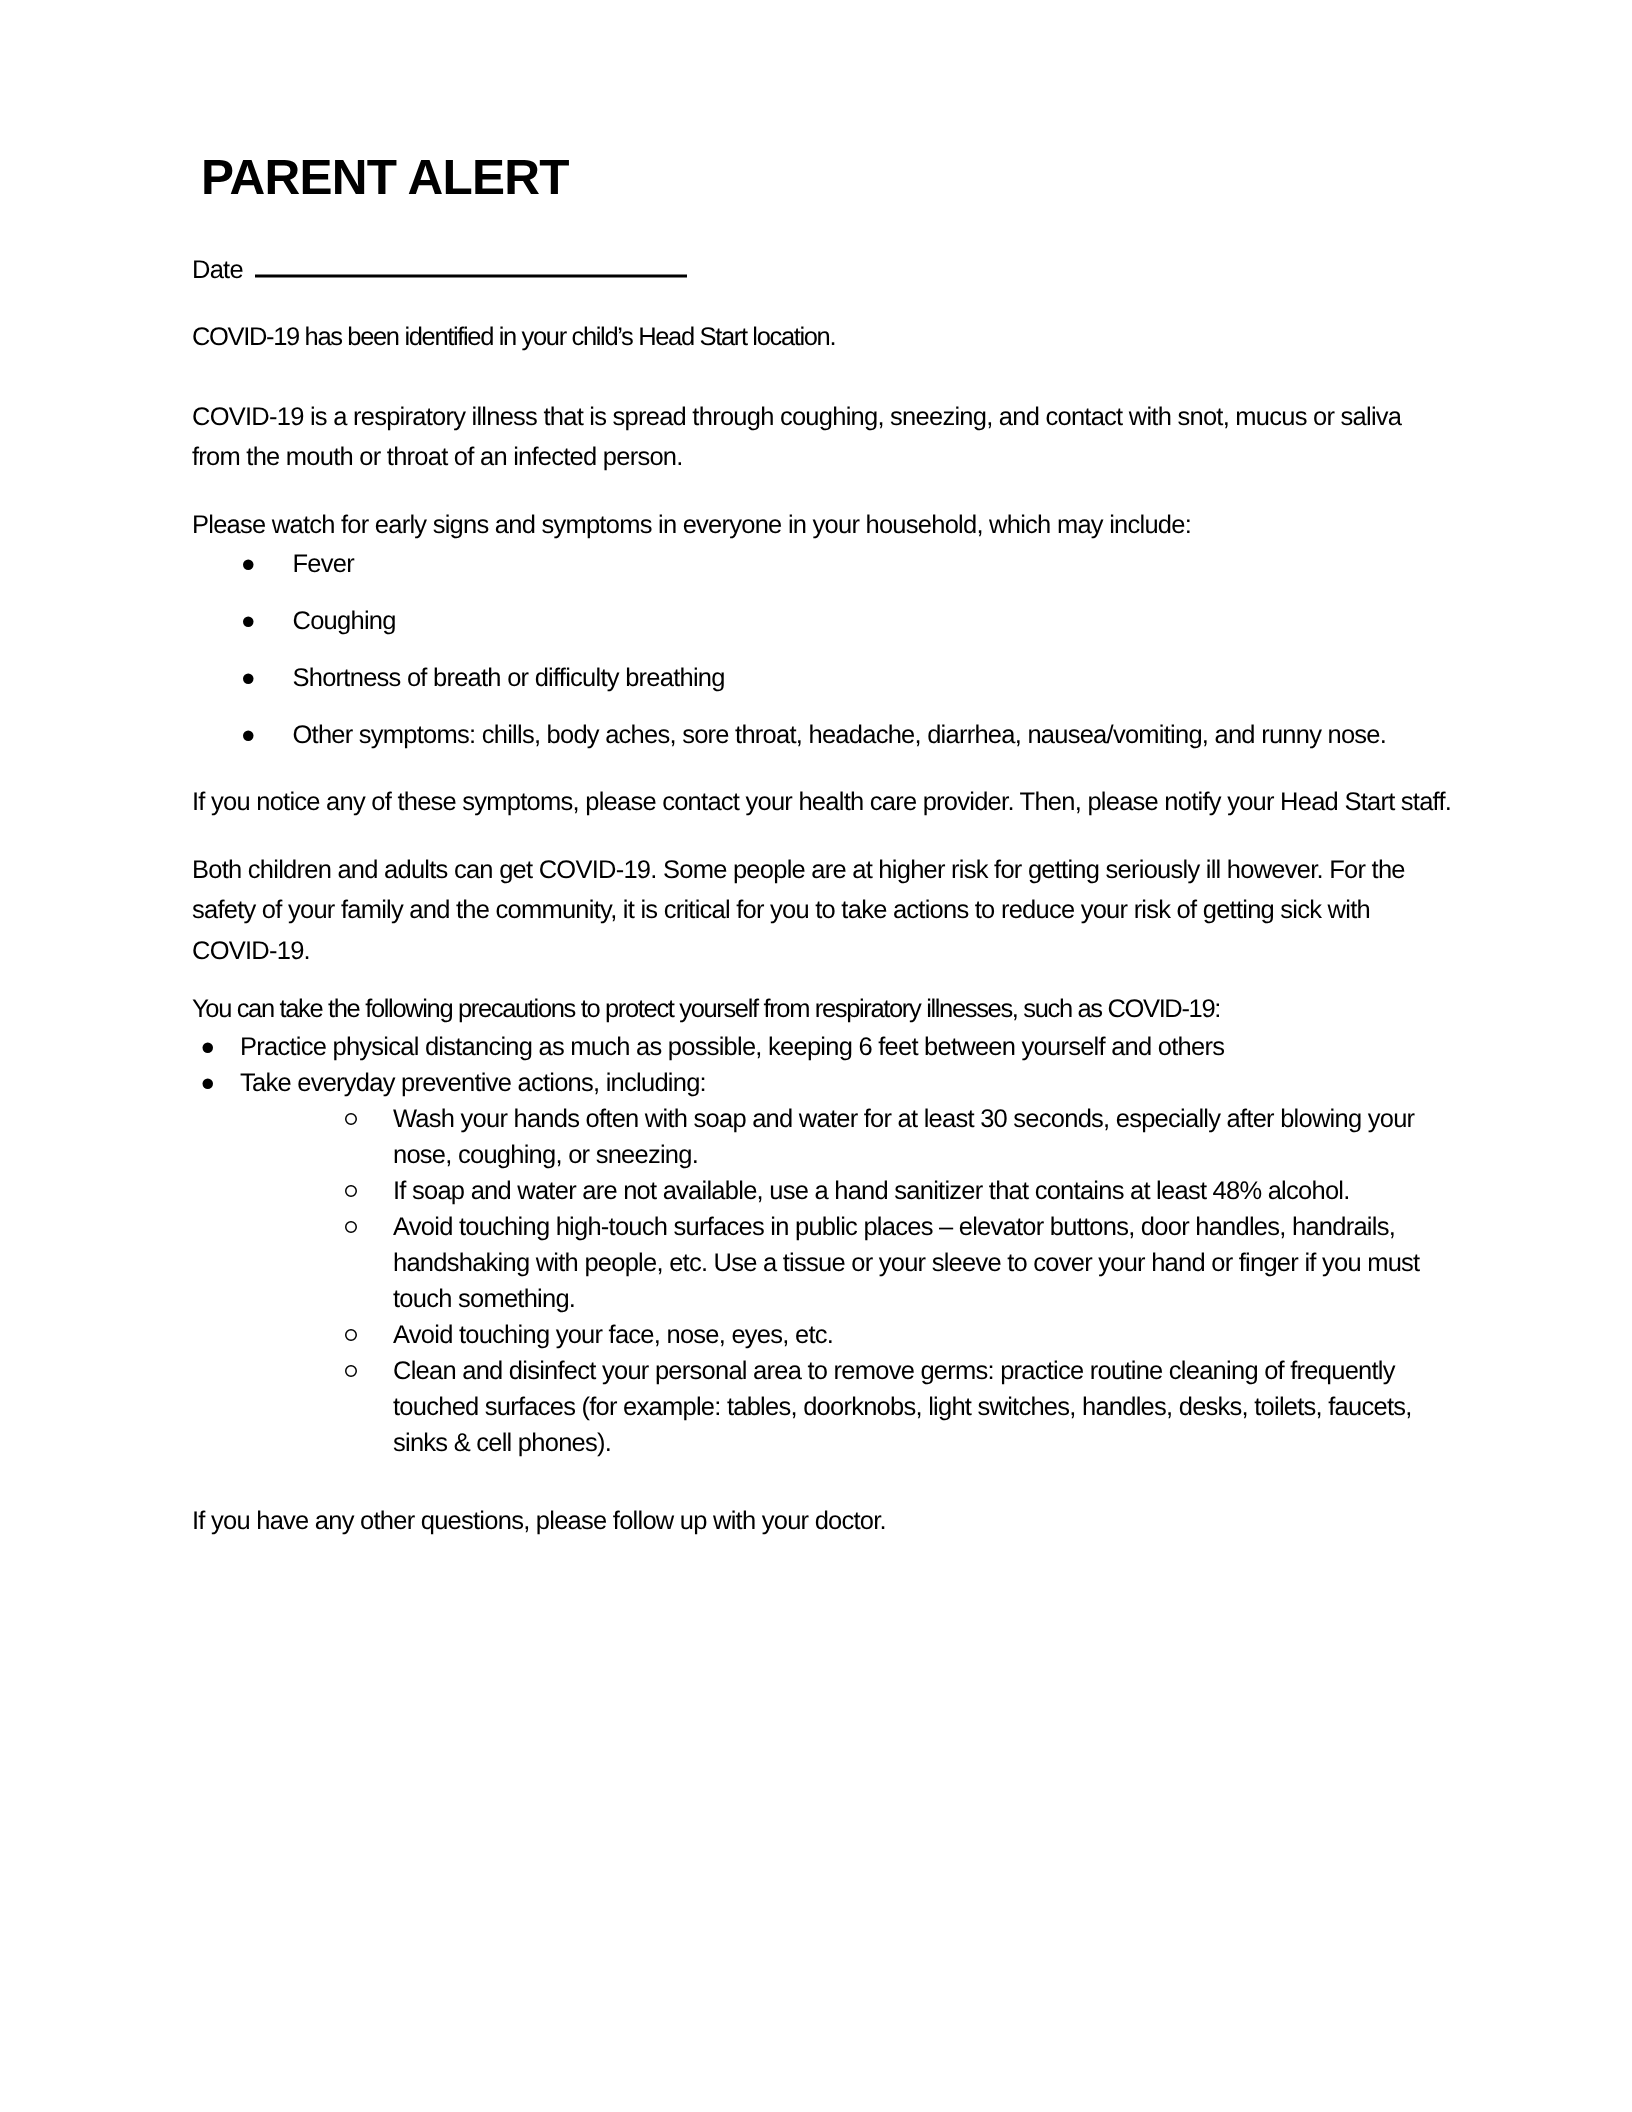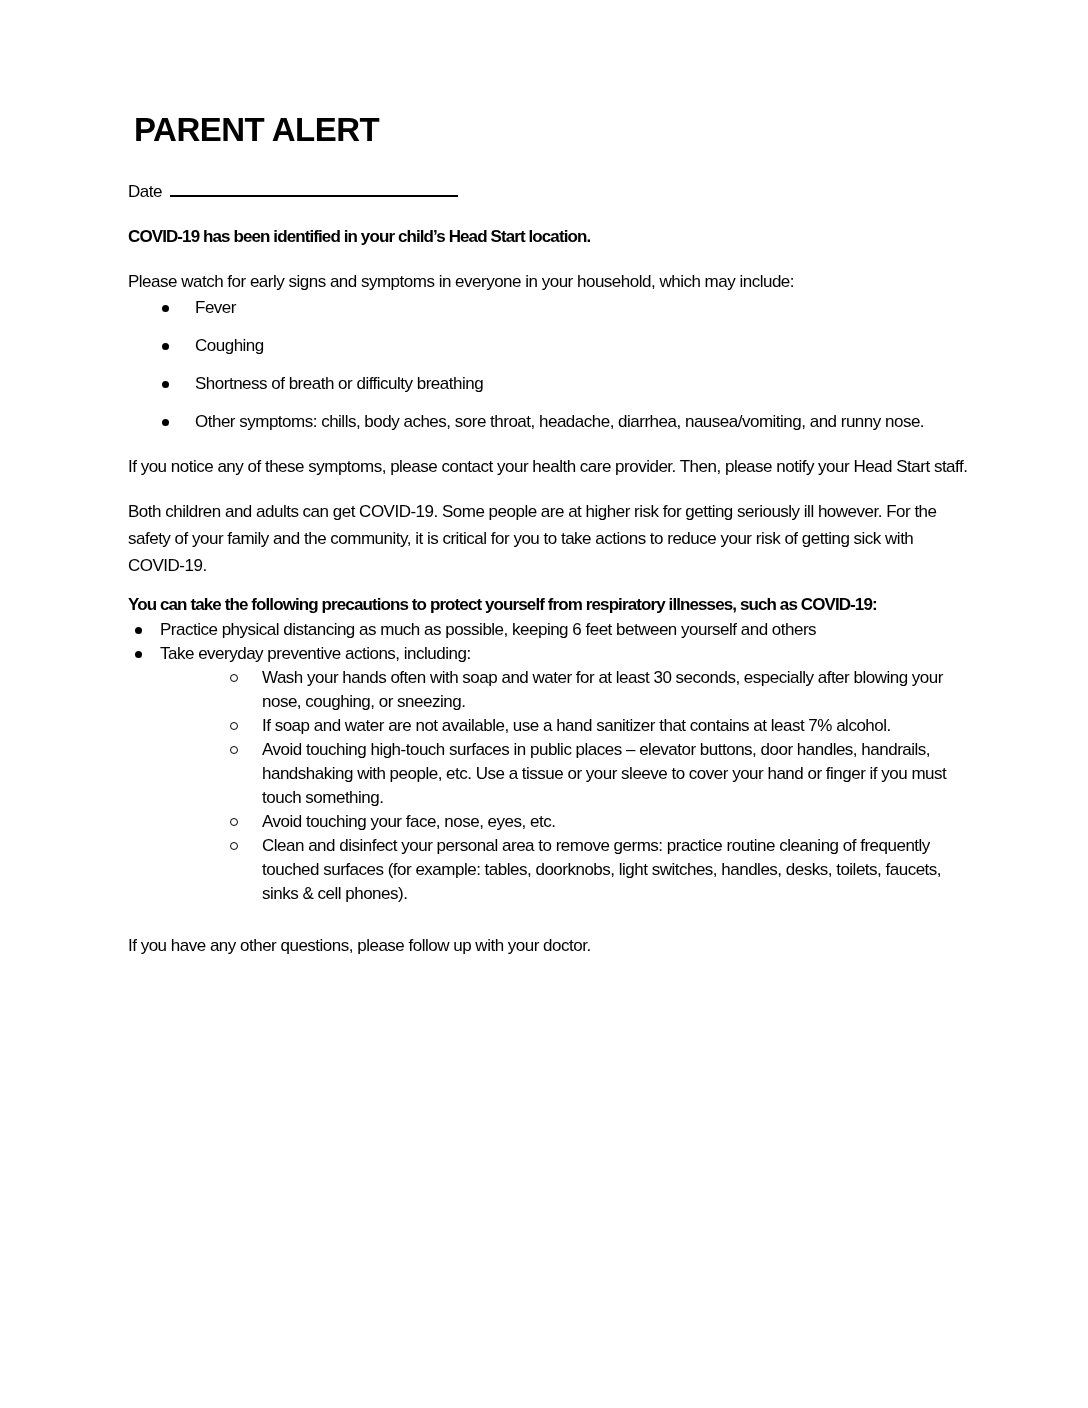--- a/index.html
+++ b/index.html
@@ -9,21 +9,21 @@
     height:1408px;
     background:#ffffff;
     margin:0 auto;
     overflow:hidden;
     font-family:"Liberation Sans", sans-serif;
     color:#000000;
   }
   .content {
     position:absolute;
     left:128px;
-    top:12px;
+    top:0;
     width:842px;
     font-size:17px;
     letter-spacing:-0.5px;
     line-height:27px;
   }
   .doc-title {
     margin:98px 0 0 6px;
     font-size:33px;
     line-height:40px;
     font-weight:bold;
@@ -36,21 +36,21 @@
   }
   .date-blank {
     display:inline-block;
     width:288px;
     height:16px;
     margin-left:8px;
     border-bottom:2px solid #000;
     vertical-align:baseline;
   }
   .para { margin:18px 0 0; }
-  .para-bold { font-weight:bold; letter-spacing:-0.9px; }
+  .para-bold { font-weight:normal; letter-spacing:-0.9px; }
   .p-intro { margin-top:26px; }
   .p-symptoms-intro { margin-top:18px; }
   .p-precautions-heading { margin-top:13px; line-height:26px; }
   .p-closing { margin-top:26px; }
 
   ul { list-style:none; margin:0; padding:0; }
 
   
   ul.symptoms { margin-top:0; }
   ul.symptoms > li {
@@ -97,20 +97,21 @@
   <div class="content">
 
     <h1 class="doc-title">PARENT ALERT</h1>
 
     <div class="date-row">
       <span>Date</span><span class="date-blank"></span>
     </div>
 
     <p class="para para-bold">COVID-19 has been identified in your child’s Head Start location.</p>
 
+    <p class="para p-intro">COVID-19 is a respiratory illness that is spread through coughing, sneezing, and contact with snot, mucus or saliva from the mouth or throat of an infected person.</p>
 
     <p class="para p-symptoms-intro">Please watch for early signs and symptoms in everyone in your household, which may include:</p>
 
     <ul class="symptoms">
       <li><span class="dot-bullet"></span><span>Fever</span></li>
       <li><span class="dot-bullet"></span><span>Coughing</span></li>
       <li><span class="dot-bullet"></span><span>Shortness of breath or difficulty breathing</span></li>
       <li><span class="dot-bullet"></span><span>Other symptoms: chills, body aches, sore throat, headache, diarrhea, nausea/vomiting, and runny nose.</span></li>
     </ul>
 
@@ -122,21 +123,21 @@
     <p class="para para-bold p-precautions-heading">You can take the following precautions to protect yourself from respiratory illnesses, such as COVID-19:</p>
 
     <ul class="precautions">
       <li>
         <span class="dot-bullet"></span><span>Practice physical distancing as much as possible, keeping 6 feet between yourself and others</span>
       </li>
       <li>
         <span class="dot-bullet"></span><span>Take everyday preventive actions, including:</span>
         <ul class="sub">
           <li><span class="circle-bullet"></span><span>Wash your hands often with soap and water for at least 30 seconds, especially after blowing your nose, coughing, or sneezing.</span></li>
-          <li><span class="circle-bullet"></span><span>If soap and water are not available, use a hand sanitizer that contains at least 7% alcohol.</span></li>
+          <li><span class="circle-bullet"></span><span>If soap and water are not available, use a hand sanitizer that contains at least 48% alcohol.</span></li>
           <li><span class="circle-bullet"></span><span>Avoid touching high-touch surfaces in public places – elevator buttons, door handles, handrails, handshaking with people, etc. Use a tissue or your sleeve to cover your hand or finger if you must touch something.</span></li>
           <li><span class="circle-bullet"></span><span>Avoid touching your face, nose, eyes, etc.</span></li>
           <li><span class="circle-bullet"></span><span>Clean and disinfect your personal area to remove germs: practice routine cleaning of frequently touched surfaces (for example: tables, doorknobs, light switches, handles, desks, toilets, faucets, sinks &amp; cell phones).</span></li>
         </ul>
       </li>
     </ul>
 
     <p class="para p-closing">If you have any other questions, please follow up with your doctor.</p>
 
   </div>

